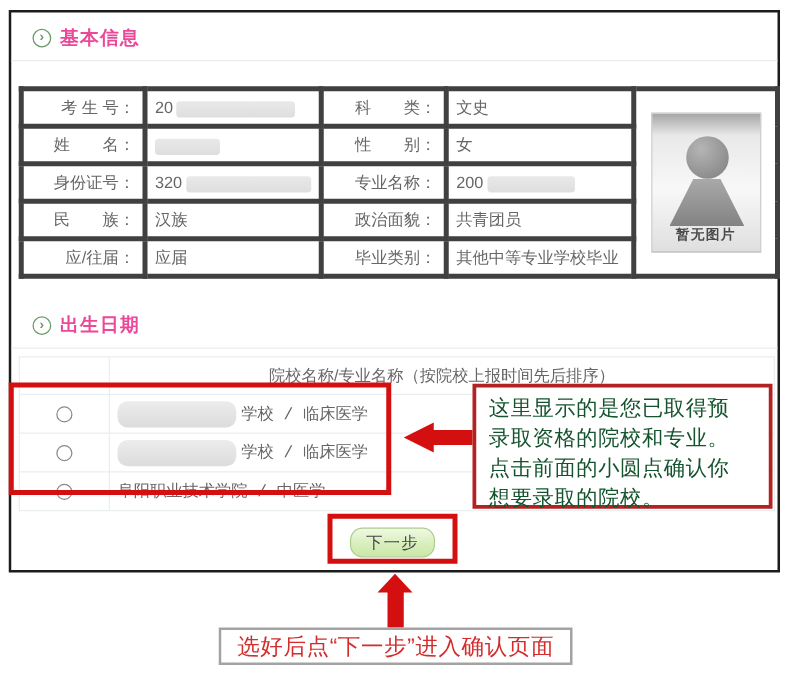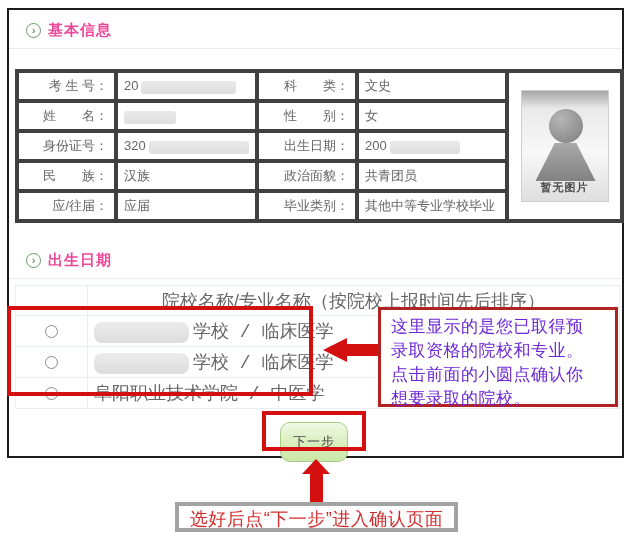--- a/index.html
+++ b/index.html
@@ -37,57 +37,57 @@
              background:radial-gradient(circle at 35% 30%,#b5b5b5,#7e7e7e); }
   .ph-body { position:absolute; left:14px; top:52px; width:60px; height:38px;
              background:linear-gradient(180deg,#a9a9a9,#828282);
              clip-path:polygon(32% 0,68% 0,100% 100%,0 100%); }
   .ph-text { position:absolute; left:0; right:0; bottom:6px; font-size:11px; font-weight:bold;
              color:#4a4a4a; letter-spacing:1px; }
 
   
   .section2 { margin-top:17px; }
   table.schools { border-collapse:collapse; margin:6px 0 0 6px; width:605px; table-layout:fixed; }
-  table.schools td { border:1px solid #e9eef1; font-size:18px; color:#666; padding:0 6px;
+  table.schools td { border:1px solid #e9eef1; font-size:13px; color:#666; padding:0 6px;
                      white-space:nowrap; overflow:hidden; }
   .sc-radio { width:72px; text-align:center; }
   td.sc-head { height:30px; text-align:center; color:#7da87d; }
   td.sc-row { height:31px;font-family:Liberation Mono, monospace; }
   .radio { display:inline-block; width:13px; height:13px; border:1px solid #8a8a8a;
            border-radius:50%; background:#fff; vertical-align:middle; cursor:pointer; }
   .mask-big { display:inline-block; width:95px; height:21px; border-radius:8px; vertical-align:middle;
               background:linear-gradient(180deg,#ececec,#dcdcdc); margin-right:4px; }
 
   
-  .next-btn { position:absolute; left:280px; top:422px; width:68px; height:40px;
+  .next-btn { position:absolute; left:280px; top:422px; width:68px; height:24px;
               border:1px solid #aacc88; border-radius:10px; font-size:13px; color:#444;
               background:linear-gradient(180deg,#f0f8e4 0,#d8eebc 55%,#cbe7a8 100%);
               display:flex; align-items:center; justify-content:center; letter-spacing:1px;
               cursor:pointer; font-family:Liberation Serif, serif; }
 
   
   .hl-rows { position:absolute; left:7px; top:306px; width:306px; height:90px;
              border:4px solid #d40f0f; pointer-events:none; }
   .hl-btn  { position:absolute; left:262px; top:411px; width:104px; height:40px;
              border:4px solid #d40f0f; pointer-events:none; }
   .arrow-left-head { position:absolute; left:323px; top:338px; width:0; height:0;
              border-top:12px solid transparent; border-bottom:12px solid transparent;
              border-right:24px solid #d40f0f; }
   .arrow-left-stem { position:absolute; left:346px; top:344px; width:36px; height:12px;
              background:#d40f0f; }
   .side-note { position:absolute; left:378px; top:307px; width:240px; height:100px;
-               border:3px solid #b22222; background:#fff; color:#6d28d9; font-size:17px;
+               border:3px solid #b22222; background:#fff; color:#14532d; font-size:17px;
                line-height:24px; padding:5px 0 0 10px; white-space:pre-line; letter-spacing:0.5px; }
   .arrow-up-head { position:absolute; left:302px; top:459px; width:0; height:0;
              border-left:14px solid transparent; border-right:14px solid transparent;
              border-bottom:15px solid #d40f0f; }
   .arrow-up-stem { position:absolute; left:310px; top:472px; width:13px; height:31px;
              background:#d40f0f; }
   .bottom-note { position:absolute; left:175px; top:502px; width:283px; height:30px;
-                 border:4px solid #a3a3a3; color:#d42c2c; font-size:18px; line-height:26px;
+                 border:2px solid #a3a3a3; color:#d42c2c; font-size:18px; line-height:26px;
                  text-align:center; letter-spacing:0.5px; background:#fff; }
 </style>
 </head>
 <body>
 
 <div class="page">
 
   <div class="panel">
 
     <div class="section-head">
@@ -119,21 +119,21 @@
       </tr>
       <tr>
         <td class="lbl">姓　　名：</td>
         <td><span class="mask mw52"></span></td>
         <td class="lbl">性　　别：</td>
         <td>女</td>
       </tr>
       <tr>
         <td class="lbl">身份证号：</td>
         <td><span>320</span><span class="mask mw100"></span></td>
-        <td class="lbl">出生日期：</td>
+        <td class="lbl">专业名称：</td>
         <td><span>200</span><span class="mask mw70"></span></td>
       </tr>
       <tr>
         <td class="lbl">民　　族：</td>
         <td>汉族</td>
         <td class="lbl">政治面貌：</td>
         <td>共青团员</td>
       </tr>
       <tr>
         <td class="lbl">应/往届：</td>

